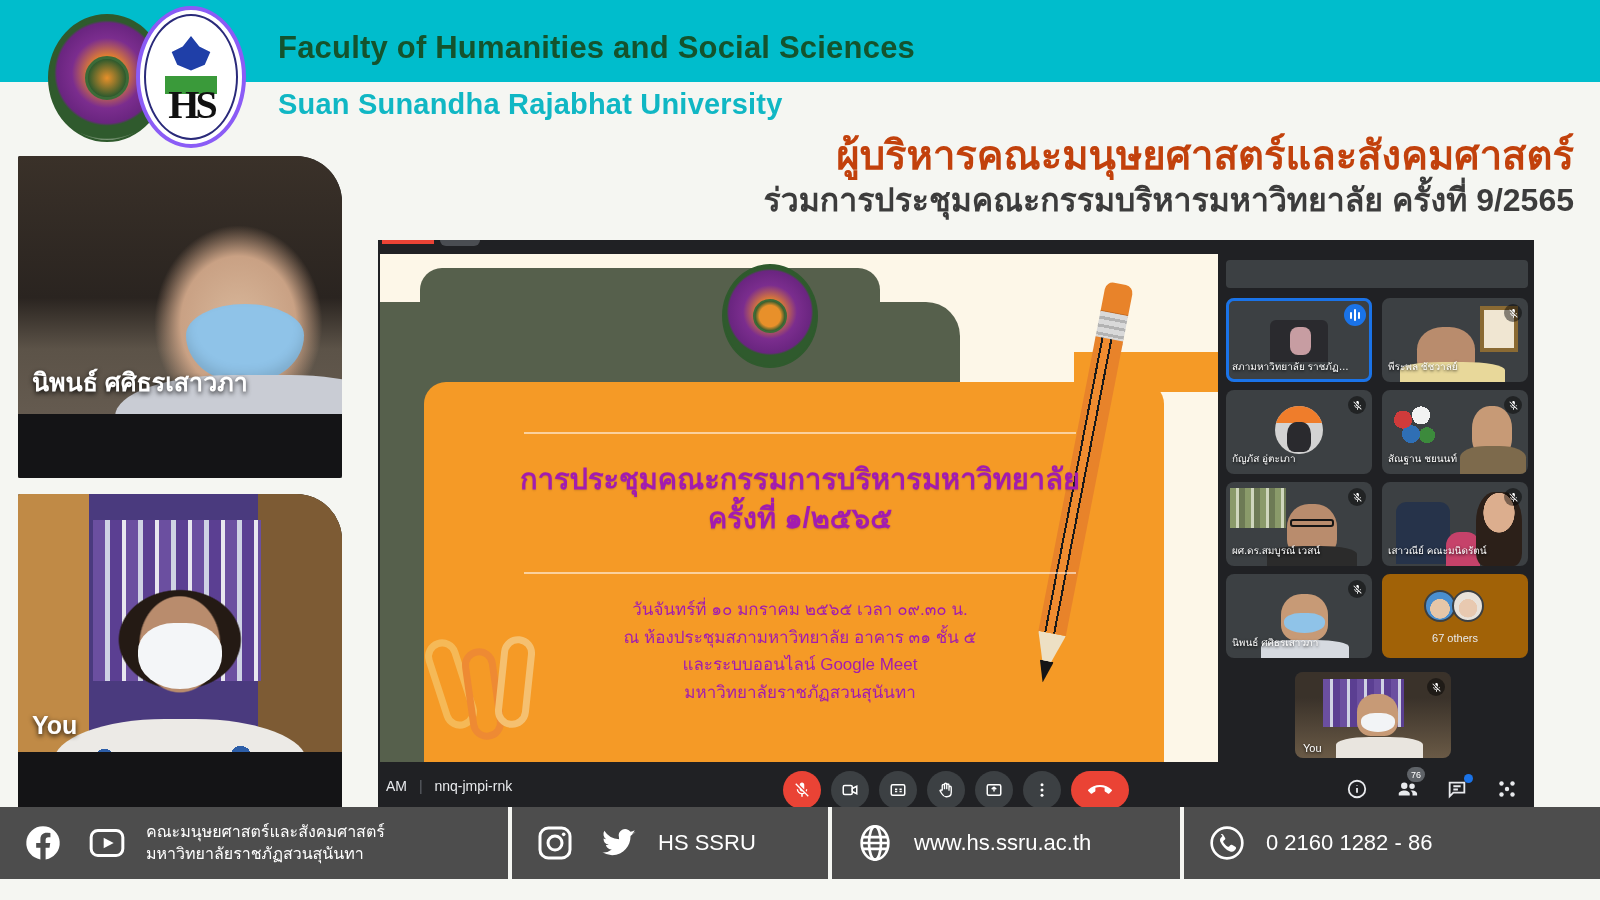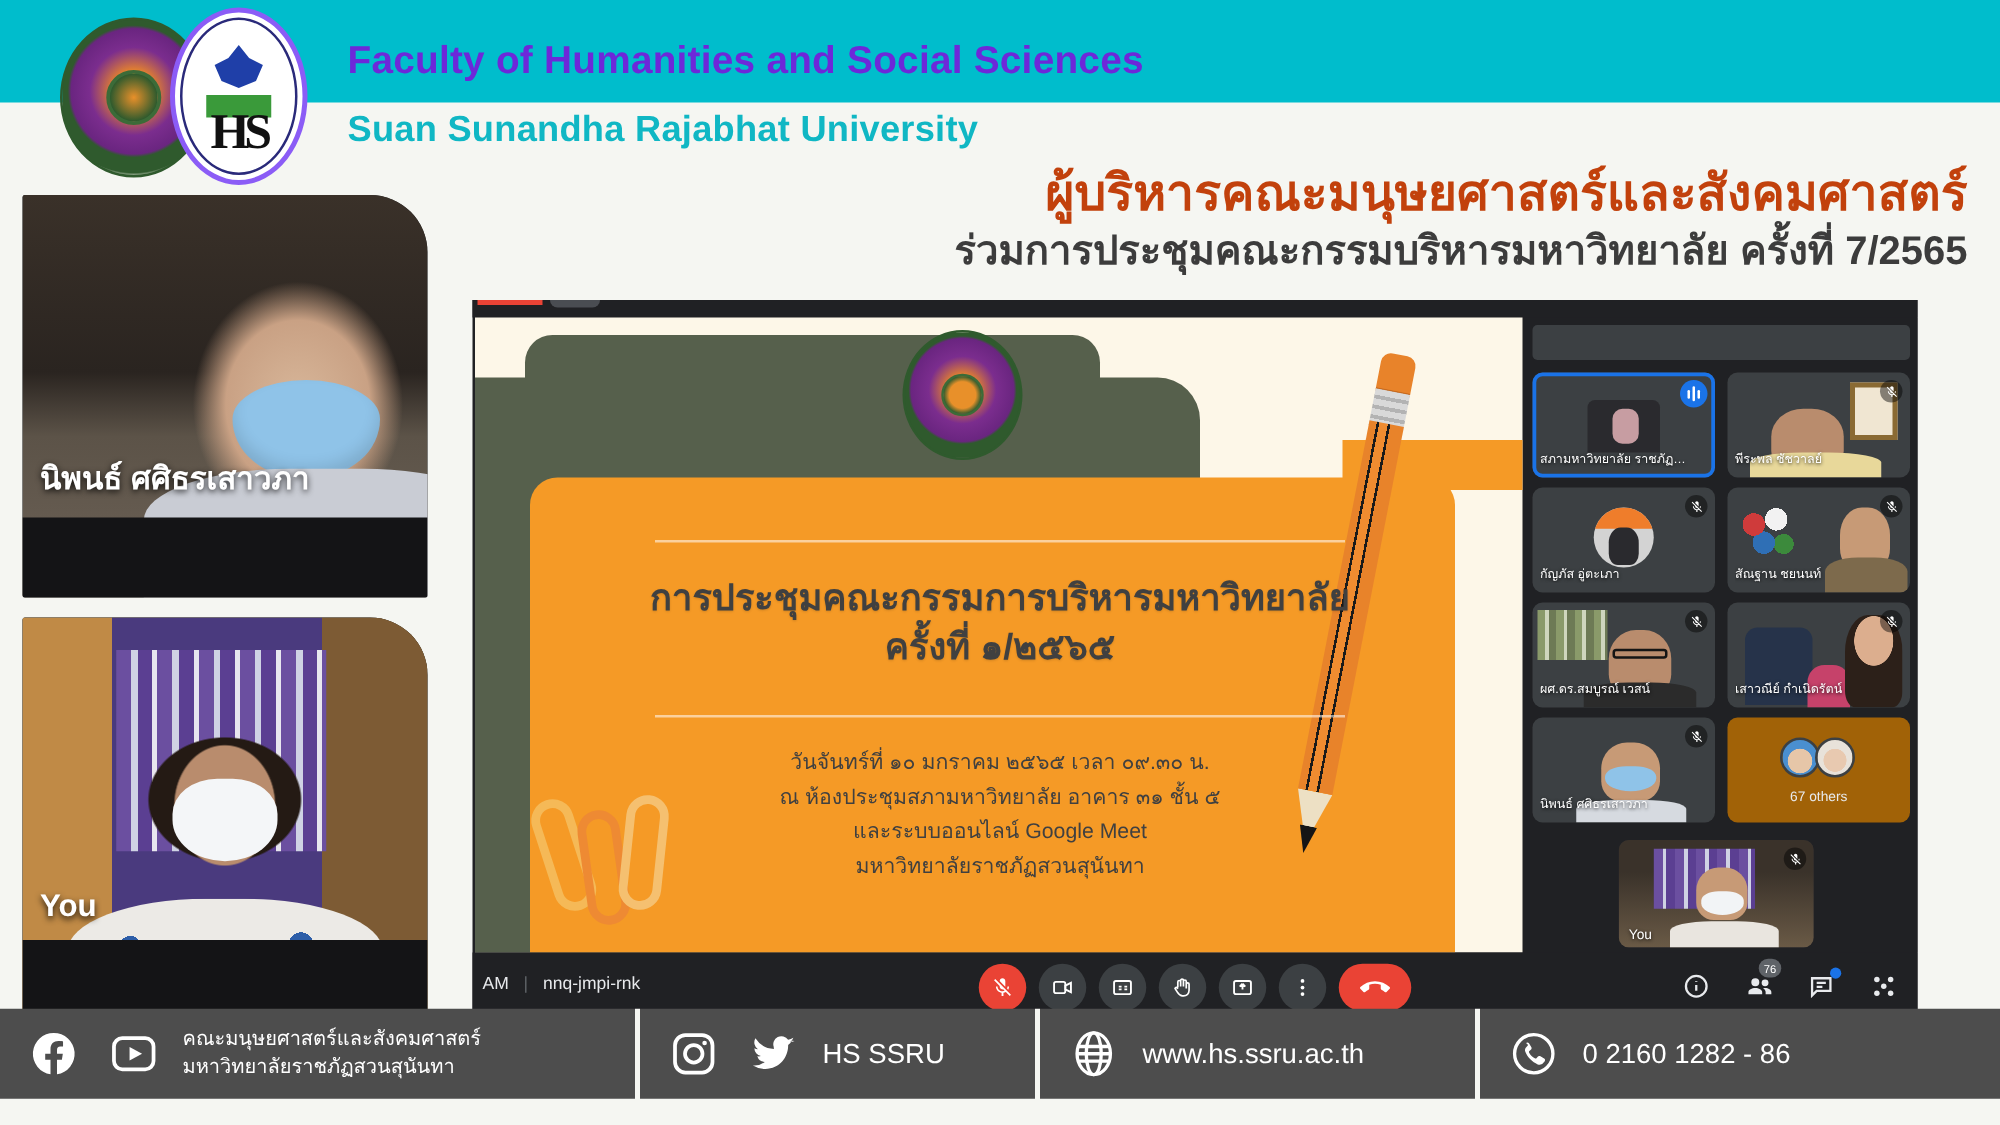--- a/index.html
+++ b/index.html
@@ -49,21 +49,21 @@
       radial-gradient(circle at 16% 40%, #3a9a3a 0 7px, transparent 7px),
       radial-gradient(circle at 50% 30%, #3a9a3a 0 7px, transparent 7px),
       radial-gradient(circle at 84% 40%, #3a9a3a 0 7px, transparent 7px),
       linear-gradient(#3a9a3a,#3a9a3a); }
   .seal-hs .hs-text { position:absolute; left:50%; bottom:16px; transform:translateX(-50%);
     font-weight:bold; font-size:40px; color:#111; letter-spacing:-4px; font-family:"Liberation Serif", serif;}
   .seal-hs .hs-ring { position:absolute; inset:4px; border:2px solid #2a2a7a; border-radius:50%; }
 
   .hdr-line1 {
     position: absolute; left: 278px; top: 30px;
-    font-size: 31px; font-weight: bold; color: #6d28d9; letter-spacing: .2px;
+    font-size: 31px; font-weight: bold; color: #14532d; letter-spacing: .2px;
     z-index: 5; white-space: nowrap;
   }
   .hdr-line2 {
     position: absolute; left: 278px; top: 88px;
     font-size: 29px; font-weight: bold; color: #10b7c4; letter-spacing: .2px;
     z-index: 5; white-space: nowrap;
   }
   .title-th-1 {
     position: absolute; right: 26px; top: 133px;
     font-size: 40px; font-weight: bold; color: #c2410c;
@@ -193,21 +193,21 @@
     background:#151515; clip-path: polygon(0 0, 100% 0, 50% 100%); }
   .clips {
     position:absolute; left:44px; bottom:10px; width:140px; height:120px; z-index:5;
   }
   .clip { position:absolute; width:34px; height:92px; border:7px solid #f0a63a;
     border-radius:18px; }
   .clip.c1 { left:10px; top:6px; transform: rotate(-18deg); border-color:#f5b957; }
   .clip.c2 { left:42px; top:16px; transform: rotate(-8deg); border-color:#ee8a33; }
   .clip.c3 { left:74px; top:4px; transform: rotate(6deg); border-color:#f5c070; }
 
-  .slide-text { position:absolute; left:110px; top:178px; width:620px; text-align:center; z-index:6; color:#404040; }
+  .slide-text { position:absolute; left:110px; top:178px; width:620px; text-align:center; z-index:6; color:#a21caf; }
   .rule { height:2px; background:rgba(255,255,255,.55); margin:0 34px; }
   .slide-h1 { font-size:29px; font-weight:bold; line-height:1.35; margin-top:26px; text-shadow:0 1px 2px rgba(0,0,0,.15); }
   .slide-h2 { font-size:29px; font-weight:bold; line-height:1.35; margin-bottom:34px; text-shadow:0 1px 2px rgba(0,0,0,.15); }
   .slide-body { font-size:17px; line-height:1.62; margin-top:22px; }
 
   
   #sidebar { position:absolute; left:842px; top:14px; width:314px; height:508px; background:#202124; }
   .sb-topbar { position:absolute; left:6px; top:6px; width:302px; height:28px; background:#3c4043; border-radius:4px; }
   .ptile {
     position:absolute; width:146px; height:84px; border-radius:8px; overflow:hidden;
@@ -322,21 +322,21 @@
       <div class="hs-ring"></div>
       <div class="hs-blue"></div>
       <div class="hs-green"></div>
       <div class="hs-text">HS</div>
     </div>
   </div>
 
   <div class="hdr-line1">Faculty of Humanities and Social Sciences</div>
   <div class="hdr-line2">Suan Sunandha Rajabhat University</div>
   <div class="title-th-1">ผู้บริหารคณะมนุษยศาสตร์และสังคมศาสตร์</div>
-  <div class="title-th-2">ร่วมการประชุมคณะกรรมบริหารมหาวิทยาลัย ครั้งที่ 7/2565</div>
+  <div class="title-th-2">ร่วมการประชุมคณะกรรมบริหารมหาวิทยาลัย ครั้งที่ 9/2565</div>
 
   <div class="vtile" id="tile-left-top">
     <div class="feed feed-a"></div>
     <div class="namelabel">นิพนธ์ ศศิธรเสาวภา</div>
     <div class="blackbar"></div>
   </div>
 
   <div class="vtile" id="tile-left-bot">
     <div class="feed feed-b">
       <div class="shelf"></div>
@@ -462,21 +462,21 @@
         <div class="feed f-chair">
             <div class="seat"></div>
             <div class="pink"></div>
             <div class="woman"></div>
           </div>
         <div class="micoff">
           <svg width="11" height="11" viewBox="0 0 24 24" fill="#fff">
               <path d="M19 11h-1.7c0 .74-.16 1.43-.43 2.05l1.23 1.23c.56-.98.9-2.09.9-3.28zM12 14c1.66 0 3-1.34 3-3V5c0-1.66-1.34-3-3-3S9 3.34 9 5v.18l6 6V11c0 1.66-1.34 3-3 3zM4.27 3L3 4.27l6 6V11c0 1.66 1.34 3 3 3 .23 0 .44-.03.65-.08l1.66 1.66c-.71.33-1.5.52-2.31.52-2.76 0-5.3-2.1-5.3-5.1H5c0 3.41 2.72 6.23 6 6.72V21h2v-3.28c.91-.13 1.77-.45 2.54-.9L19.73 21 21 19.73 4.27 3z"></path>
             </svg>
         </div>
-        <div class="pname">เสาวณีย์ กำเนิดรัตน์</div>
+        <div class="pname">เสาวณีย์ คณะมนิดรัตน์</div>
       </div>
 
       <div class="ptile" style="left:6px;  top:320px;">
         <div class="feed f-masked">
             <div class="face3"></div>
             <div class="mask3"></div>
             <div class="shirt3"></div>
           </div>
         <div class="micoff">
           <svg width="11" height="11" viewBox="0 0 24 24" fill="#fff">

